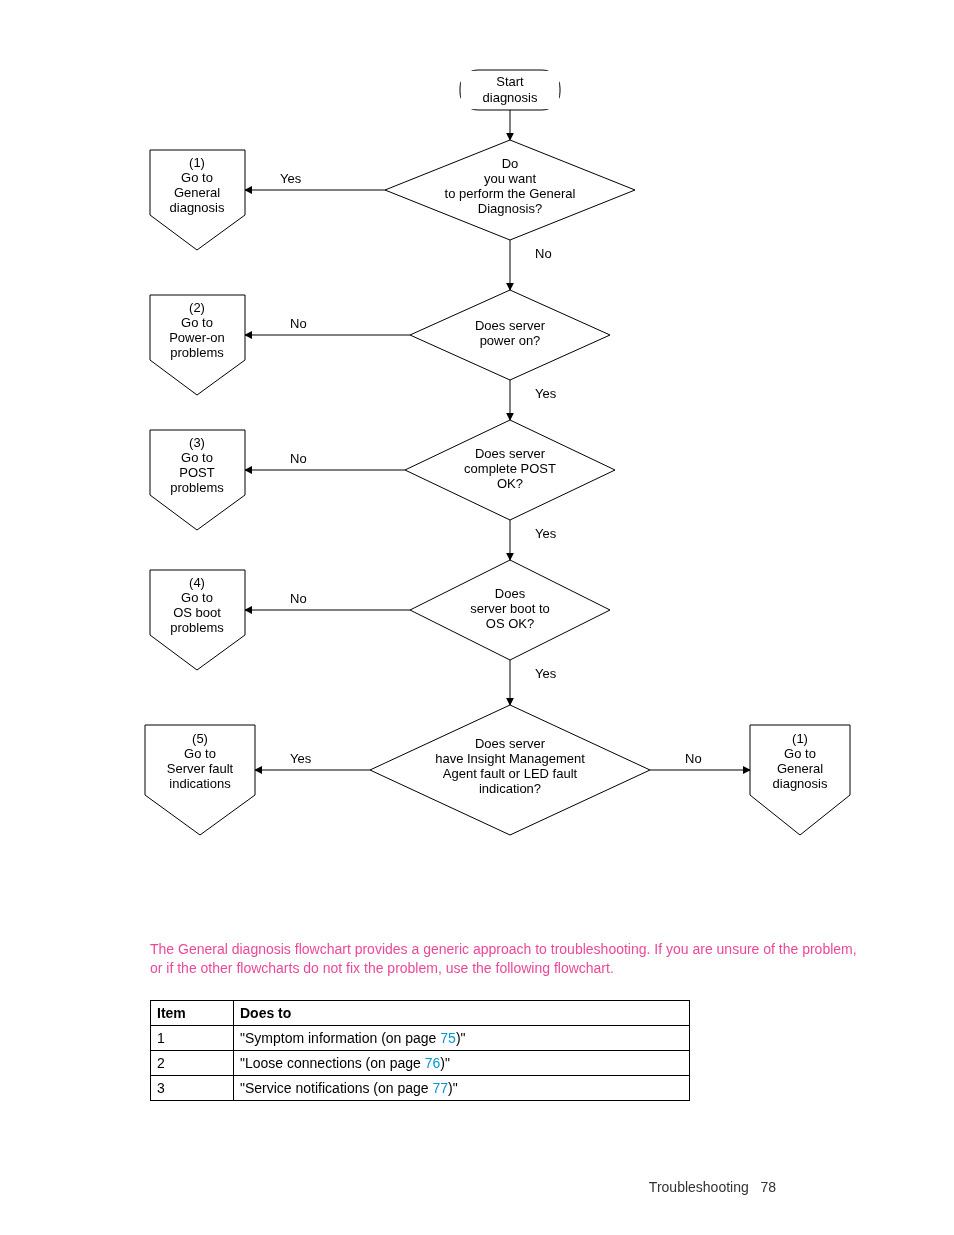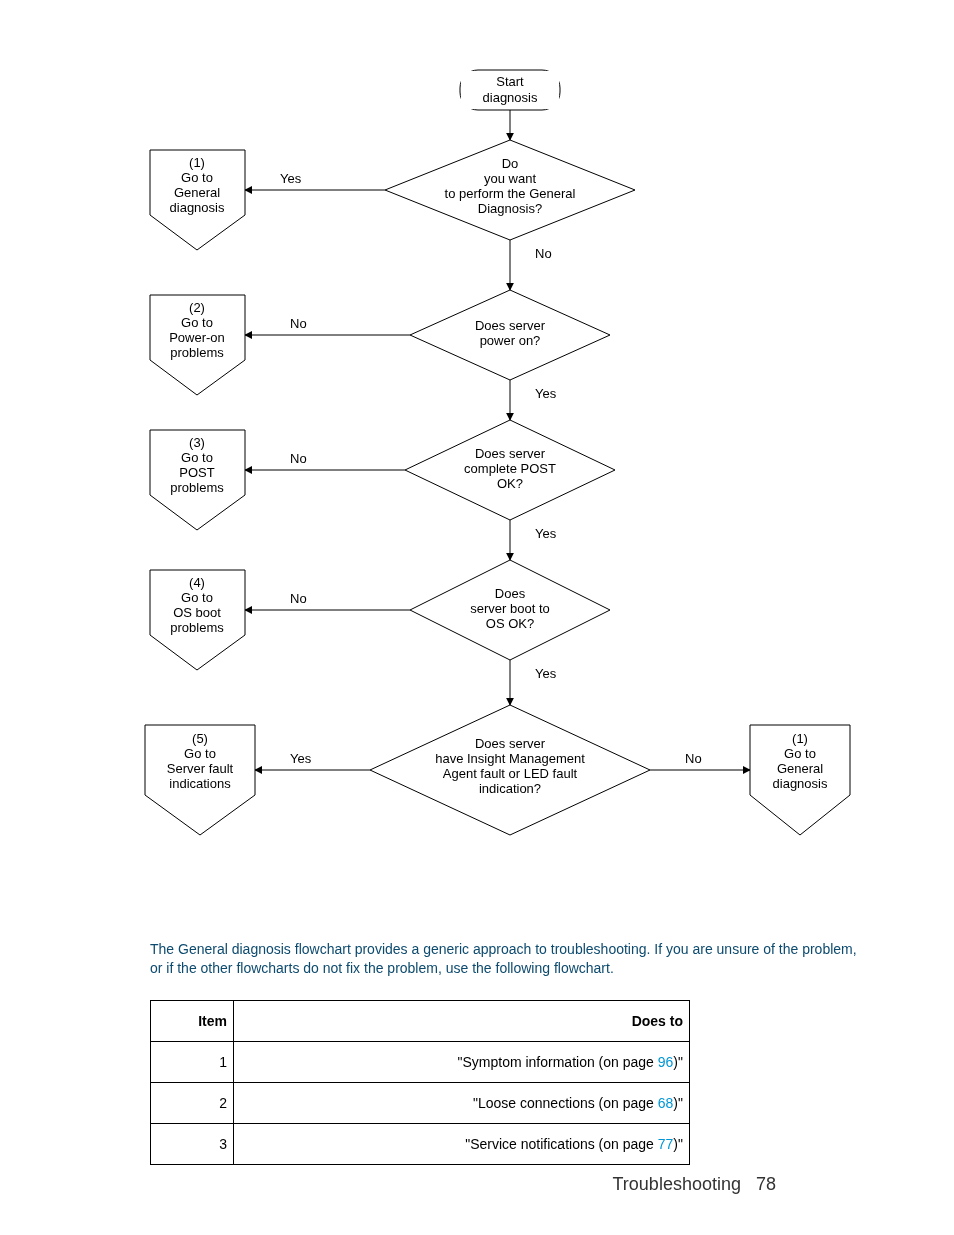--- a/index.html
+++ b/index.html
@@ -37,47 +37,47 @@
     font-weight: 400;
     letter-spacing: 0.3px;
   }
   .bodytext {
     position: absolute;
     left: 150px;
     top: 940px;
     width: 710px;
     font-size: 14px;
     line-height: 1.35;
-    color: #0c4a6e;
+    color: #ec4899;
   }
   table.refer {
     position: absolute;
     left: 150px;
     top: 1000px;
     border-collapse: collapse;
     width: 540px;
     font-size: 14px;
   }
   table.refer th, table.refer td {
     border: 1px solid #000;
-    padding: 12px 6px;
-    text-align: right;
+    padding: 4px 6px;
+    text-align: left;
     vertical-align: top;
   }
   table.refer th {
     font-weight: bold;
   }
   .link {
     color: #0096d6;
   }
   .footer {
     position: absolute;
     right: 90px;
     bottom: 40px;
-    font-size: 18px;
+    font-size: 14px;
     color: #333;
     text-align: right;
   }
 </style>
 </head>
 <body>
 
 <div class="page">
 
   <div class="diagram">
@@ -199,27 +199,27 @@
 
   <table class="refer">
     <tbody>
         <tr>
       <th style="width:70px">Item</th>
       <th>Does to</th>
     </tr>
     <tr>
       <td>1</td>
       <td>
-        <span>"Symptom information (on page </span><span class="link">96</span><span>)"</span>
+        <span>"Symptom information (on page </span><span class="link">75</span><span>)"</span>
       </td>
     </tr>
     <tr>
       <td>2</td>
       <td>
-        <span>"Loose connections (on page </span><span class="link">68</span><span>)"</span>
+        <span>"Loose connections (on page </span><span class="link">76</span><span>)"</span>
       </td>
     </tr>
     <tr>
       <td>3</td>
       <td>
         <span>"Service notifications (on page </span><span class="link">77</span><span>)"</span>
       </td>
     </tr>
   </tbody>
     </table>

